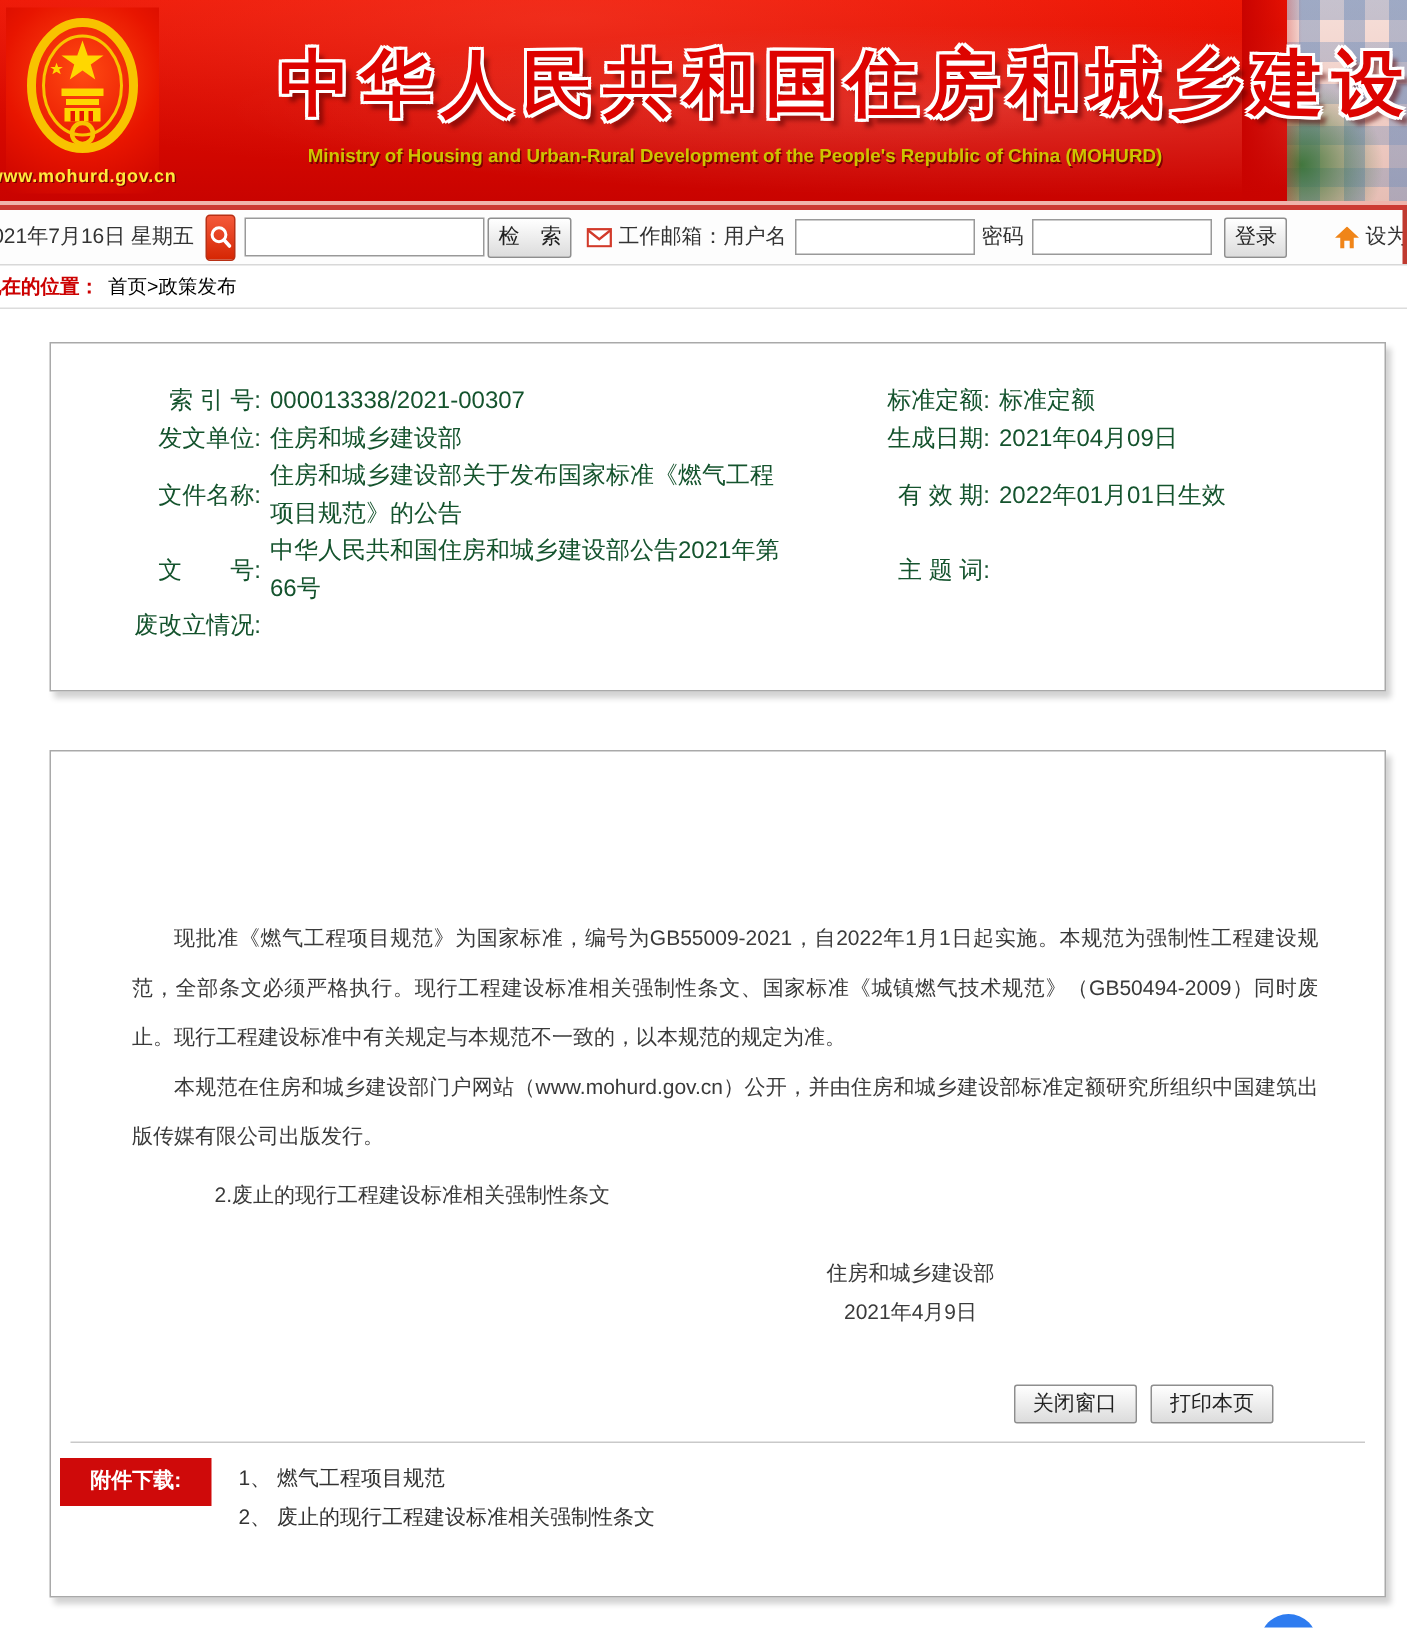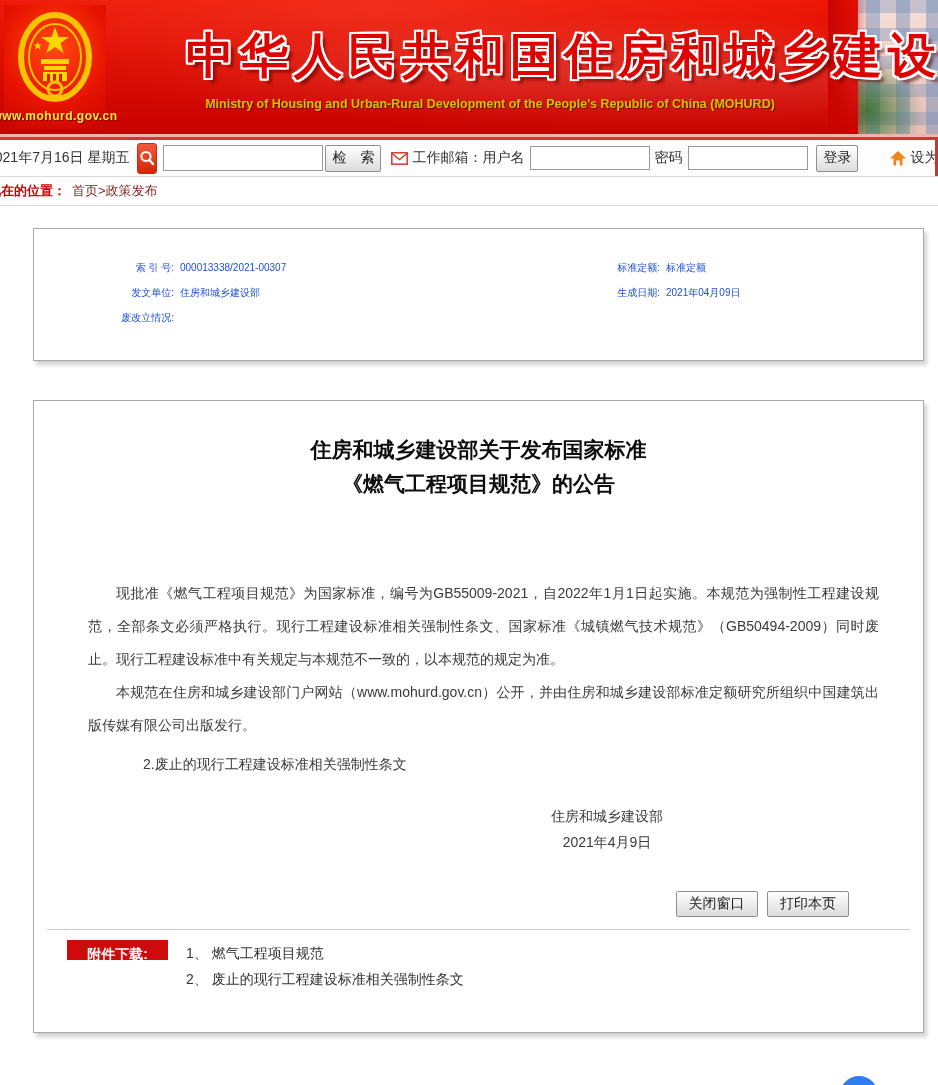--- a/index.html
+++ b/index.html
@@ -87,28 +87,28 @@
   .tb-right{display:flex;align-items:center;margin-left:22px;}
   .home-icon,.rss-icon{display:flex;align-items:center;margin-left:10px;}
   .tb-right span.txt{margin-left:4px;}
   .window-edge{position:absolute;right:0;top:0;width:3px;height:36px;background:#c03a30;}
   
   .breadcrumb{
     height:28px;line-height:28px;border-bottom:1px solid #dcdcdc;
     font-size:13px;white-space:nowrap;overflow:hidden;
   }
   .breadcrumb .pos{color:#cc0000;font-weight:bold;margin-left:-12px;}
-  .breadcrumb .path{color:#7f1d1d;margin-left:6px;}
+  .breadcrumb .path{color:#000000;margin-left:6px;}
   
   .meta-box{
     margin:22px 0 0 33px;width:889px;background:#fff;
     border:1px solid #a9a9a9;box-shadow:3px 4px 4px rgba(0,0,0,.18);
     padding:26px 0 30px;
   }
-  .meta-table{border-collapse:collapse;width:100%;font-size:10px;color:#1d4ed8;}
+  .meta-table{border-collapse:collapse;width:100%;font-size:16px;color:#14532d;}
   .meta-table td{padding:0;line-height:25px;vertical-align:middle;}
   .meta-table .lb1{width:140px;text-align:right;white-space:pre;}
   .meta-table .vl1{width:340px;padding-left:6px;}
   .meta-table .lb2{width:140px;text-align:right;white-space:pre;}
   .meta-table .vl2{padding-left:6px;}
   
   .doc-box{
     margin:39px 0 0 33px;width:889px;background:#fff;
     border:1px solid #a9a9a9;box-shadow:3px 4px 4px rgba(0,0,0,.18);
     padding-top:32px;position:relative;
@@ -117,21 +117,21 @@
   .doc-body{margin:76px 44px 0 54px;font-size:14px;line-height:33px;color:#3a3a3a;text-align:justify;}
   .doc-body p{margin:0;text-indent:2em;}
   .attach-line1{margin:8px 44px 0 54px;font-size:14px;line-height:25px;text-indent:2em;}
   .attach-line2{margin:10px 44px 0 54px;font-size:14px;line-height:25px;text-indent:55px;}
   .signature{margin:26px 0 0 463px;width:220px;text-align:center;font-size:14px;line-height:26px;color:#3a3a3a;}
   .doc-buttons{margin-top:36px;text-align:right;padding-right:74px;}
   .doc-buttons .btn{padding:0 12px;margin-left:5px;height:26px;}
   .doc-hr{border:none;border-top:1px solid #c9c9c9;margin:12px 13px 0;}
   .attach-dl{display:flex;align-items:flex-start;padding:10px 0 40px;}
   .attach-dl-label{
-    margin-left:33px;width:101px;height:20px;line-height:28px;text-align:center;
+    margin-left:6px;width:101px;height:32px;line-height:28px;text-align:center;
     color:#fff;font-weight:bold;font-size:14px;cursor:pointer;
   }
   .attach-dl-list{margin-left:18px;font-size:14px;color:#333;}
   .attach-dl-list .item{line-height:26px;cursor:pointer;}
   
   .fab{position:absolute;left:840px;top:1076px;width:38px;height:38px;border-radius:50%;cursor:pointer;}
 </style>
 </head>
 <body>
 
@@ -209,34 +209,42 @@
       <td class="lb2">标准定额:</td>
       <td class="vl2">标准定额</td>
     </tr>
     <tr>
       <td class="lb1">发文单位:</td>
       <td class="vl1">住房和城乡建设部</td>
       <td class="lb2">生成日期:</td>
       <td class="vl2">2021年04月09日</td>
     </tr>
     <tr>
+      <td class="lb1">文件名称:</td>
+      <td class="vl1">住房和城乡建设部关于发布国家标准《燃气工程项目规范》的公告</td>
+      <td class="lb2">有 效 期:</td>
+      <td class="vl2">2022年01月01日生效</td>
+    </tr>
+    <tr>
+      <td class="lb1">文　　号:</td>
+      <td class="vl1">中华人民共和国住房和城乡建设部公告2021年第66号</td>
+      <td class="lb2">主 题 词:</td>
+      <td class="vl2"></td>
+    </tr>
+    <tr>
       <td class="lb1">废改立情况:</td>
       <td class="vl1"></td>
       <td class="lb2"></td>
       <td class="vl2"></td>
     </tr>
   </tbody>
     </table>
 </div>
 
 <div class="doc-box">
-  <div class="doc-title">
-    <div>住房和城乡建设部关于发布国家标准</div>
-    <div>《燃气工程项目规范》的公告</div>
-  </div>
   <div class="doc-body">
     <p>现批准《燃气工程项目规范》为国家标准，编号为GB55009-2021，自2022年1月1日起实施。本规范为强制性工程建设规范，全部条文必须严格执行。现行工程建设标准相关强制性条文、国家标准《城镇燃气技术规范》（GB50494-2009）同时废止。现行工程建设标准中有关规定与本规范不一致的，以本规范的规定为准。</p>
     <p>本规范在住房和城乡建设部门户网站（www.mohurd.gov.cn）公开，并由住房和城乡建设部标准定额研究所组织中国建筑出版传媒有限公司出版发行。</p>
   </div>
   <div class="attach-line2">2.废止的现行工程建设标准相关强制性条文</div>
   <div class="signature">
     <div>住房和城乡建设部</div>
     <div>2021年4月9日</div>
   </div>
   <div class="doc-buttons">

